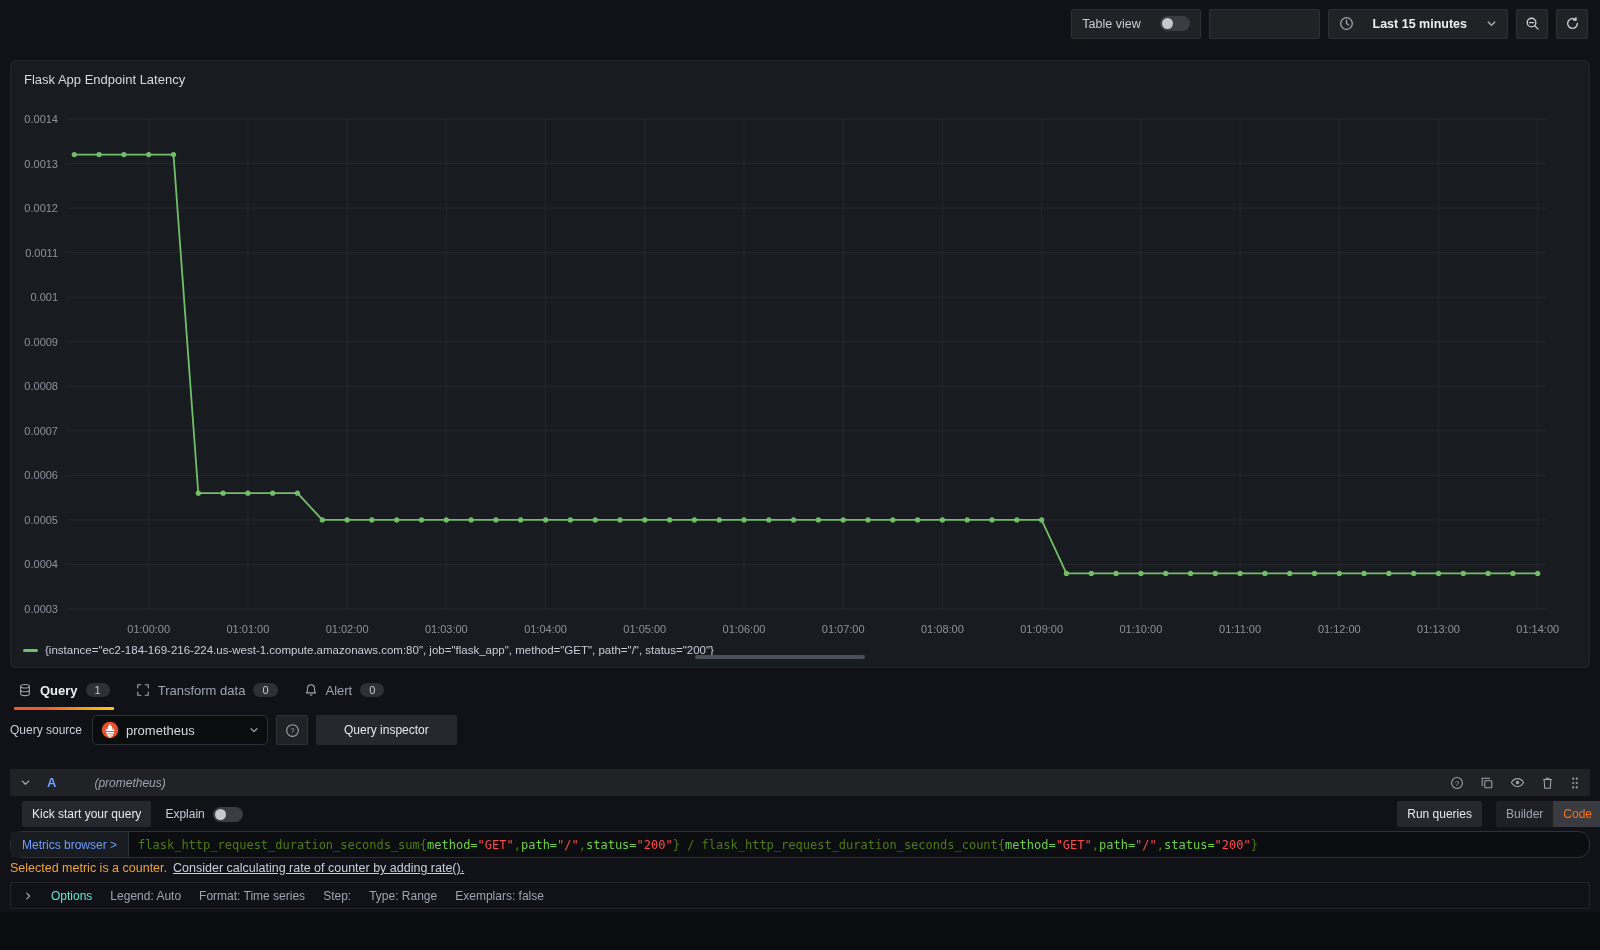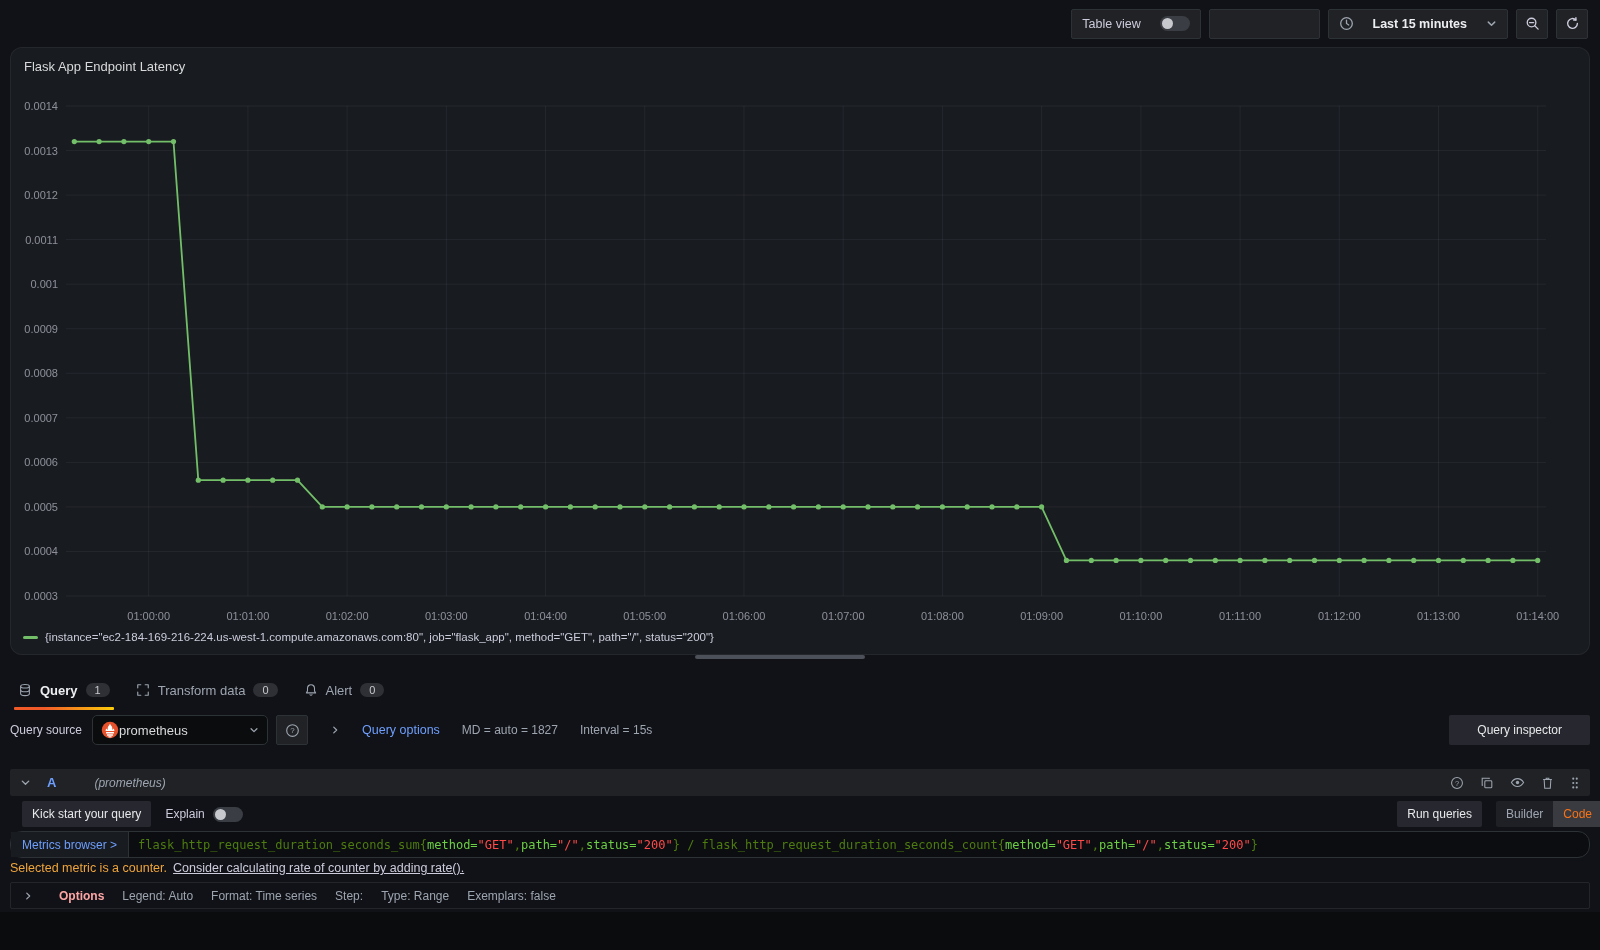--- a/index.html
+++ b/index.html
@@ -19,22 +19,22 @@
   .seg { display:flex; align-items:center; padding:1px 14px; font-size:12.5px; color:#9da5b0; cursor:pointer;margin-top:48px; }
   .seg.active { background:rgba(204,204,220,0.2); color:#fff; font-weight:600; }
   .icon-btn { width:32px; height:30px; display:flex; align-items:center; justify-content:center;
     background:#202226; border:1px solid #2c3235; border-radius:2px; color:#ccccdc; cursor:pointer; }
   .toggle { width:30px; height:15px; border-radius:999px; background:#3a3d44; position:relative; cursor:pointer; }
   .toggle::after { content:""; position:absolute; left:2px; top:2px; width:11px; height:11px;
     border-radius:50%; background:#c7c9cf; }
   .time-label { font-weight:700; font-size:12.5px; color:#eceef1; }
 
   
-  .panel { position:absolute; top:47px; left:10px; width:1580px; height:608px;
-    background:#181b1f; border:1px solid rgba(204,204,220,0.07); border-radius:12px; }
+  .panel { position:absolute; top:60px; left:10px; width:1580px; height:608px;
+    background:#181b1f; border:1px solid rgba(204,204,220,0.07); border-radius:6px; }
   .panel-title { position:absolute; top:11px; left:13px; font-size:13px; font-weight:500; color:#d8d9da; }
   .legend-row { position:absolute; left:12px; top:583px; display:flex; align-items:center; gap:7px;
     font-size:11.5px; color:#ccccdc; white-space:nowrap; }
   .legend-swatch { width:15px; height:3px; border-radius:2px; background:#73bf69; }
 
   
   .resize-handle { position:absolute; top:655px; left:695px; width:170px; height:4px;
     border-radius:2px; background:#4c5058; cursor:row-resize; }
 
   
@@ -46,21 +46,21 @@
   .tab.active::after { content:""; position:absolute; left:0; right:0; bottom:2px; height:3px;
     border-radius:1px; background:linear-gradient(90deg,#f05a28 30%,#fbca0a 99%); }
   .pill { background:rgba(204,204,220,0.16); color:#c7c9cf; font-size:11px; font-weight:400;
     border-radius:999px; padding:1px 9px; }
 
   
   .ds-row { position:absolute; top:714px; left:10px; width:1580px; height:32px;
     display:flex; align-items:center; gap:8px; }
   .ds-label { font-size:12px; font-weight:500; color:#ccccdc; margin-right:2px; }
   .ds-select { width:176px; height:30px; background:#0b0c0e; border:1px solid #2c3235; border-radius:5px;
-    display:flex; align-items:center; padding:0 8px; cursor:pointer; }
+    display:flex; align-items:center; gap:7px; padding:0 8px; cursor:pointer; }
   .ds-select .name { flex:1; font-size:13px; color:#d8d9da; }
   .help-btn { width:32px; height:30px; background:#202226; border:1px solid #2c3235; border-radius:2px;
     display:flex; align-items:center; justify-content:center; color:#9da5b0; cursor:pointer; }
   .qopts { display:flex; align-items:center; gap:22px; padding-left:14px; font-size:12px; flex:1; }
   .qopts .link { color:#6e9fff; font-size:12.5px; font-weight:500; cursor:pointer; }
   .qopts .meta { color:#9da5b0; }
   .btn { height:26px; display:flex; align-items:center; background:rgba(204,204,220,0.12);
     border:none; border-radius:2px; padding:0 10px; font-size:12px; font-weight:500;
     color:#e6e8ea; cursor:pointer; font-family:inherit; white-space:nowrap; }
   .btn.tall { height:30px; padding:0 28px; }
@@ -92,21 +92,21 @@
   .tok-plain { color:#4d7c0f; } .tok-label { color:#6ccf44; } .tok-string { color:#ff4a4a; }
 
   .warning-row { position:absolute; top:860px; left:10px; width:1580px; height:16px;
     display:flex; align-items:center; gap:6px; font-size:12.5px; }
   .warn-text { color:#f0a53b; font-weight:500; }
   .warn-link { color:#ccccdc; text-decoration:underline; cursor:pointer; }
 
   .options-row { position:absolute; top:882px; left:10px; width:1580px; height:27px;
     border:1px solid rgba(204,204,220,0.1); border-radius:2px;
     display:flex; align-items:center; gap:18px; padding:0 12px; font-size:12px; color:#9da5b0; }
-  .options-row .opt-title { color:#fca5a5; font-weight:700;margin-left:8px; }
+  .options-row .opt-title { color:#5eead4; font-weight:400; }
   .chev { color:#9da5b0; display:flex; }
 
   .bottom-strip { position:absolute; top:912px; left:0; width:1600px; height:38px; background:#0b0c0e; }
 </style>
 </head>
 <body>
 
 <div class="topbar">
   <div class="tbtn">
     <span class="lbl">Table view</span>
@@ -332,30 +332,20 @@
     </span>
   </div>
   <div class="help-btn">
     <span>
       <svg width="15" height="15" viewBox="0 0 16 16">
           <circle cx="8" cy="8" r="6.2" fill="none" stroke="currentColor" stroke-width="1.2"></circle>
           <text x="8" y="11" text-anchor="middle" font-size="8.5" fill="currentColor" font-family="Liberation Sans, sans-serif">?</text>
         </svg>
     </span>
   </div>
-  <div class="qopts">
-    <span class="chev">
-      <svg width="10" height="10" viewBox="0 0 12 12">
-          <path d="M4.5 2.5L8 6l-3.5 3.5" stroke="currentColor" stroke-width="1.5" fill="none" stroke-linecap="round" stroke-linejoin="round"></path>
-        </svg>
-    </span>
-    <span class="link">Query options</span>
-    <span class="meta">MD = auto = 1827</span>
-    <span class="meta">Interval = 15s</span>
-  </div>
   <button class="btn tall">Query inspector</button>
 </div>
 
 <div class="qa-row">
   <span class="chev">
     <svg width="11" height="11" viewBox="0 0 12 12">
         <path d="M2.5 4.5L6 8l3.5-3.5" stroke="currentColor" stroke-width="1.5" fill="none" stroke-linecap="round" stroke-linejoin="round"></path>
       </svg>
   </span>
   <span class="qa-ref">A</span>

